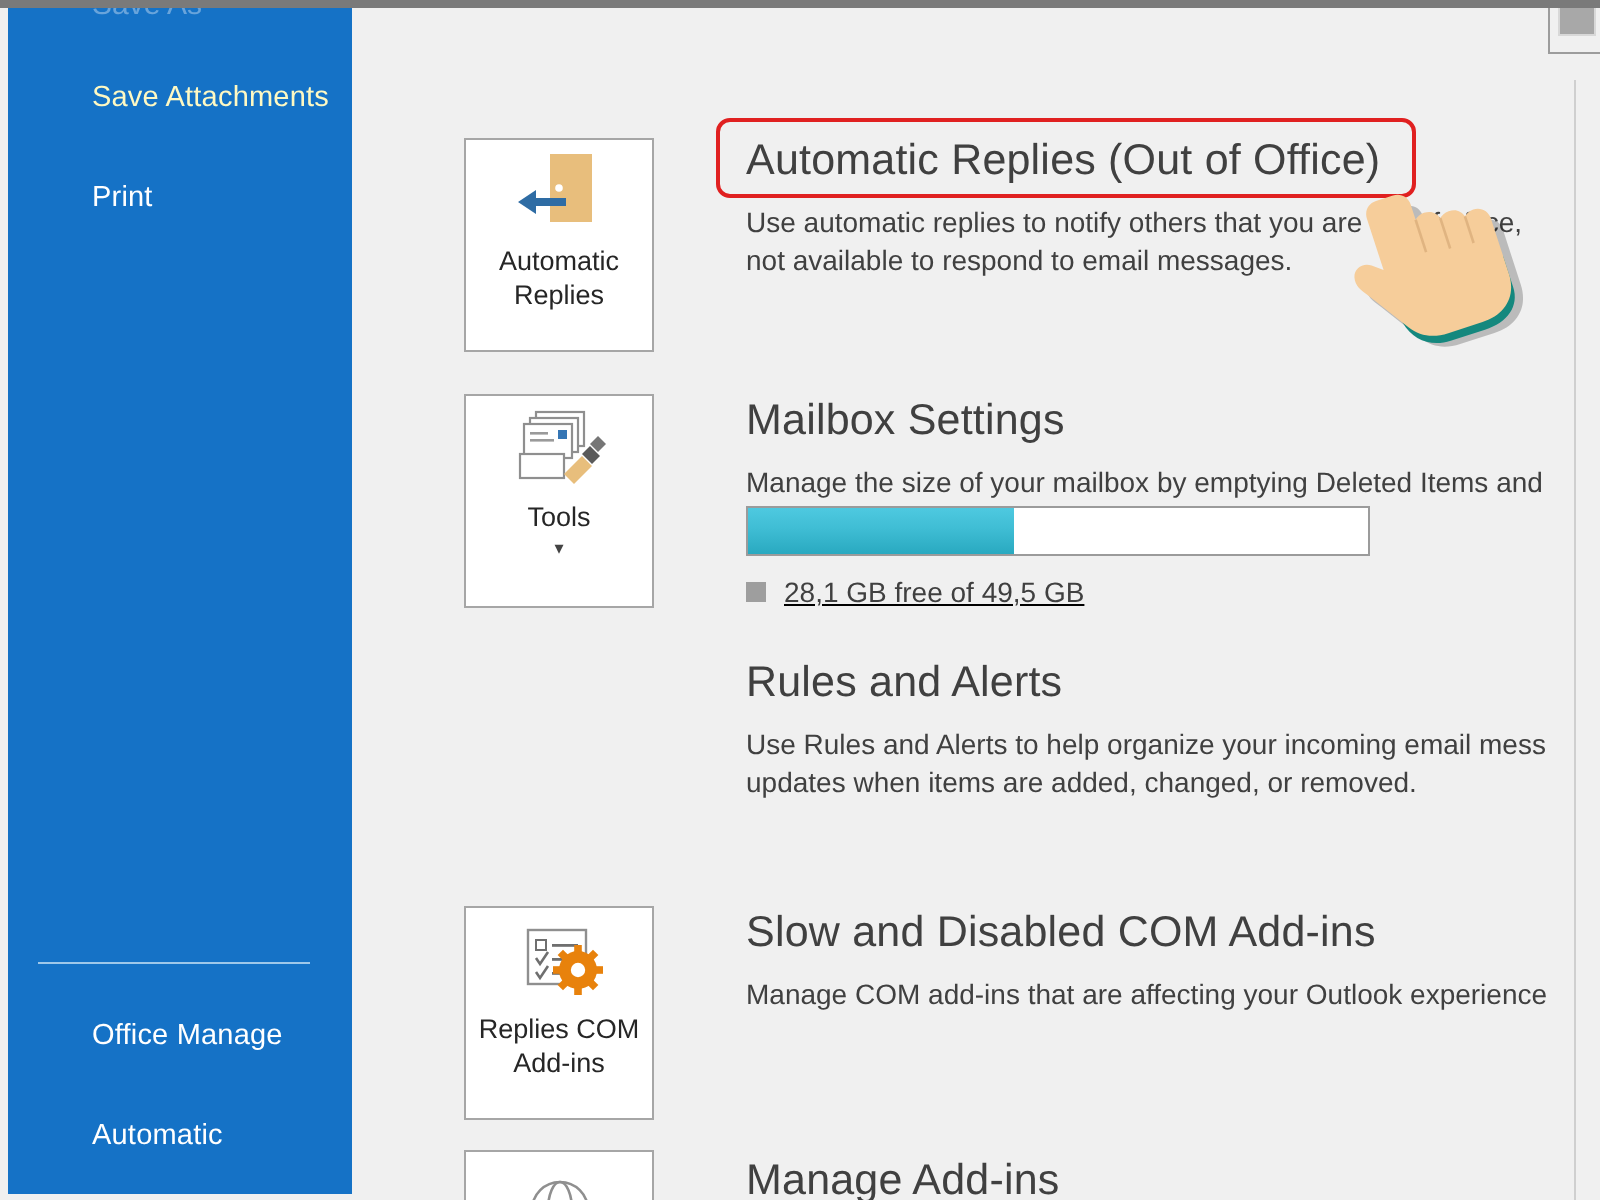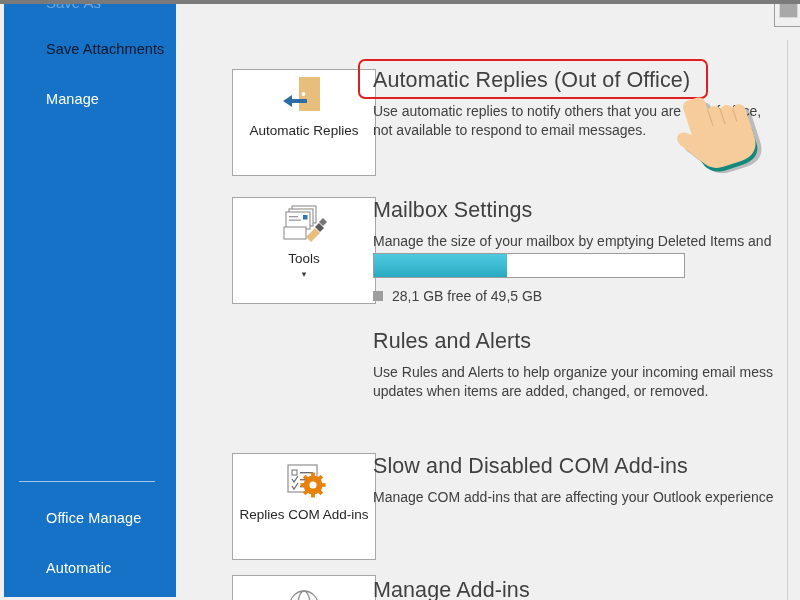--- a/index.html
+++ b/index.html
@@ -45,21 +45,21 @@
   }
   .side-item {
     position: absolute;
     left: 42px;
     font-size: 14.5px;
     color: #ffffff;
     white-space: nowrap;
     letter-spacing: .1px;
   }
   .side-item.disabled {
-    color: #0f172a;
+    color: #fef9c3;
   }
   #side-sep {
     position: absolute;
     left: 15px;
     top: 478px;
     width: 136px;
     height: 1px;
     background: #9ec8ea;
   }
 
@@ -105,21 +105,21 @@
     width: 19px;
     height: 17px;
     background: #a8a8a8;
     border: 1px solid #d8d8d8;
     box-sizing: border-box;
     z-index: 36;
   }
   .cmd-button {
     position: absolute;
     left: 56px;
-    width: 144px;
+    width: 95px;
     height: 107px;
     background: #ffffff;
     border: 1px solid #a6a6a6;
     box-sizing: border-box;
     display: flex;
     flex-direction: column;
     align-items: center;
     justify-content: flex-start;
     cursor: default;
   }
@@ -195,20 +195,21 @@
     height: 100%;
     background: linear-gradient(to bottom, #4ec9e0 0%, #3fbdd4 45%, #29a9c0 100%);
   }
   #mailbox-legend {
     position: absolute;
     left: 197px;
     top: 284px;
     display: flex;
     align-items: center;
     gap: 9px;
+    text-decoration: underline;
   }
   #mailbox-legend-swatch {
     width: 10px;
     height: 10px;
     background: #9e9e9e;
     display: inline-block;
   }
   #mailbox-legend-text {
     font-size: 14px;
     color: #404040;
@@ -342,21 +343,21 @@
 
 <div id="content-right-rule"></div>
 
 <div id="scroll-fragment"></div>
 <div id="scroll-thumb"></div>
 
 <div id="sidebar">
   <div id="sidebar-clip-text">Save As</div>
 
   <div class="side-item disabled" style="top:38px">Save Attachments</div>
-  <div class="side-item" style="top:88px">Manage</div>
+  <div class="side-item" style="top:88px">Print</div>
 
   <div id="side-sep"></div>
 
   <div class="side-item" style="top:507px">Office Manage</div>
   <div class="side-item" style="top:557px">Automatic</div>
 </div>
 
 <div id="red-highlight"></div>
 
 <div id="hand-cursor">

